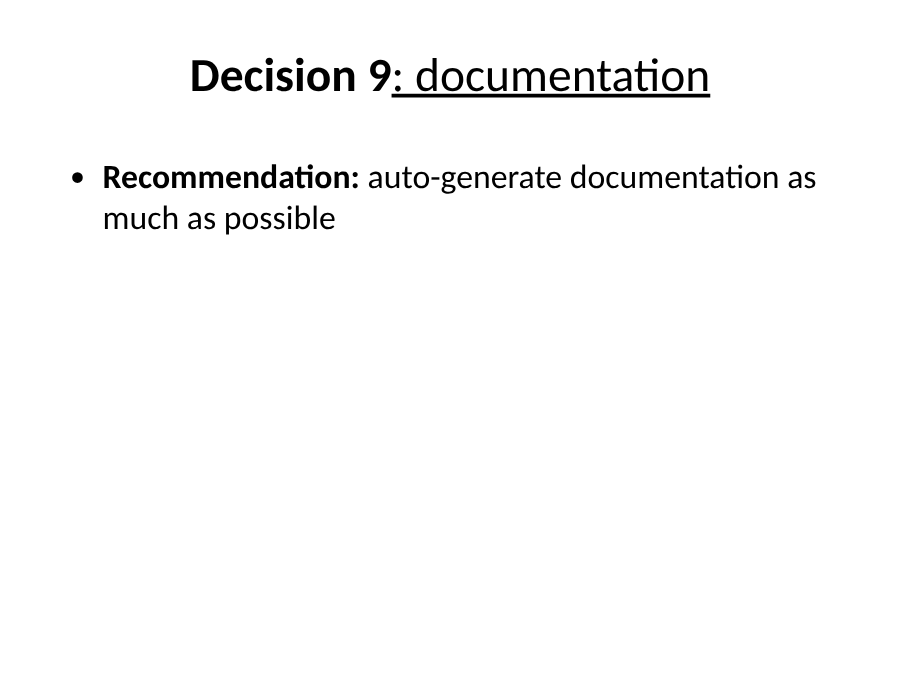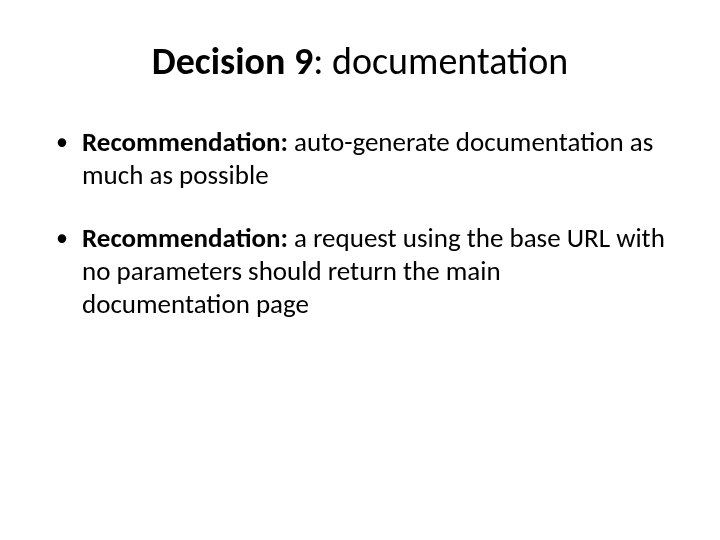--- a/index.html
+++ b/index.html
@@ -19,20 +19,21 @@
       text-align: center;
       font-size: 38px;
       margin-top: 8px;
       margin-bottom: 42px;
     }
     .title-bold {
       font-weight: 700;
     }
     .title-rest {
       font-weight: 400;
+      text-decoration: underline;
     }
     ul {
       list-style: none;
       padding-left: 0;
     }
     li {
       position: relative;
       padding-left: 32px;
       font-size: 27px;
       line-height: 1.22;
@@ -57,16 +58,13 @@
 <body>
 
 <h1 class="title">
   <span class="title-bold">Decision 9</span><span class="title-rest">: documentation</span>
 </h1>
 
 <ul>
   <li>
     <span class="label">Recommendation:</span><span class="text"> auto-generate documentation as much as possible</span>
   </li>
-  <li>
-    <span class="label">Recommendation:</span><span class="text"> a request using the base URL with no parameters should return the main documentation page</span>
-  </li>
 </ul>
 
 </body></html>

